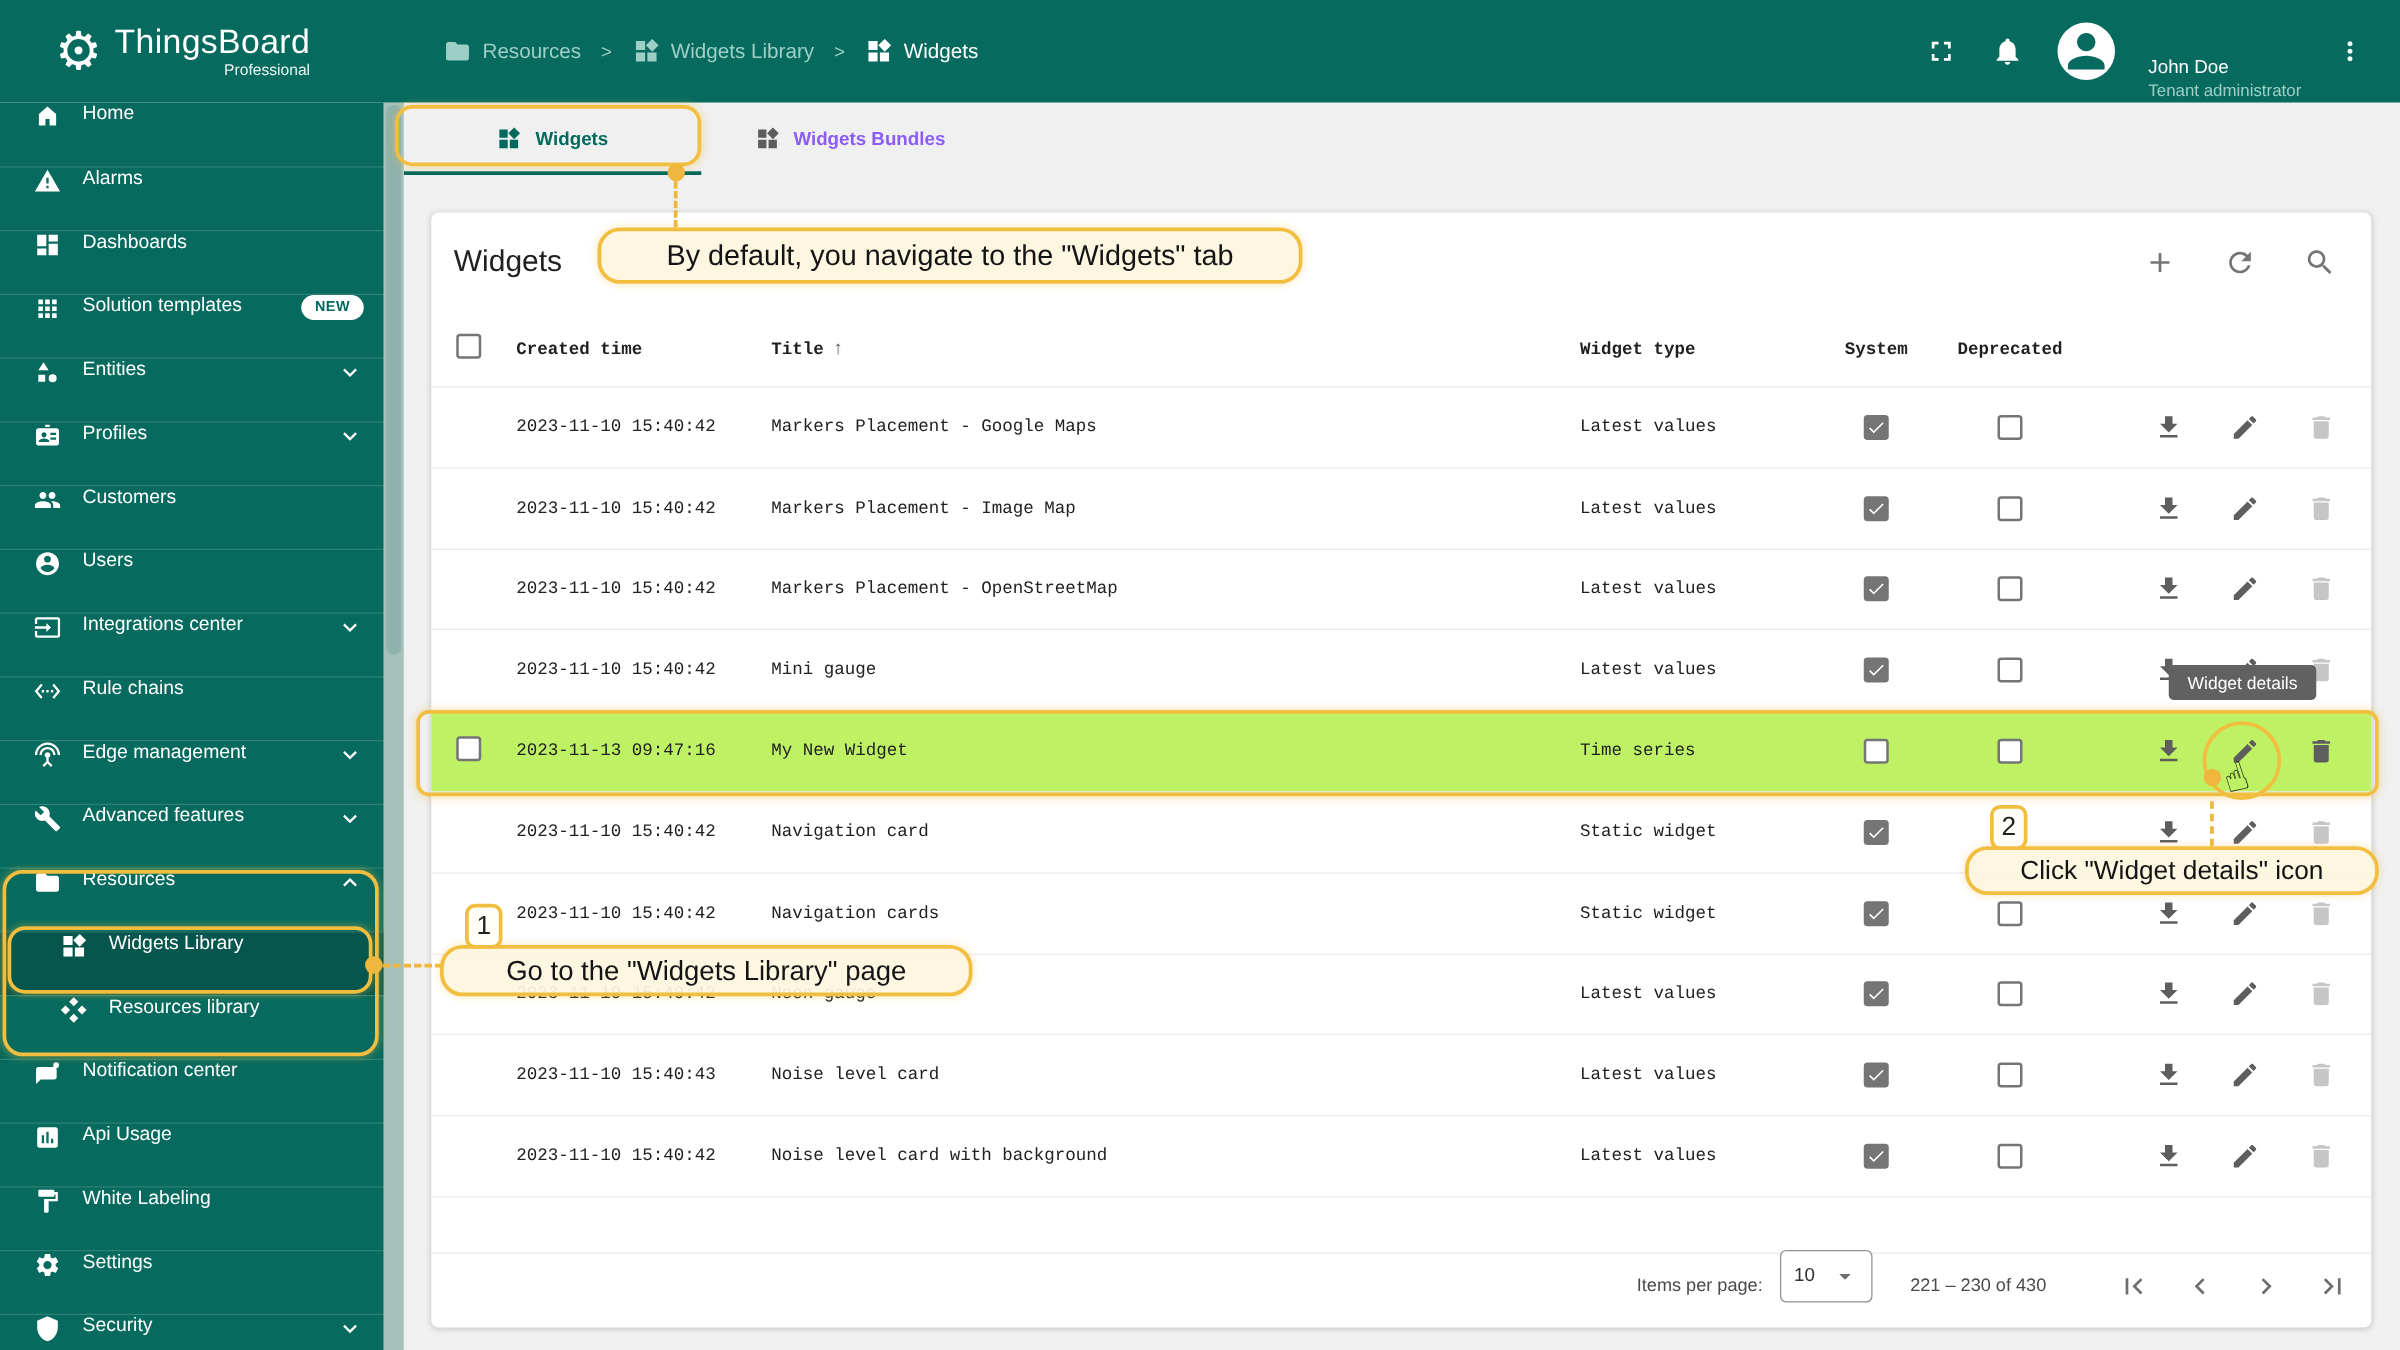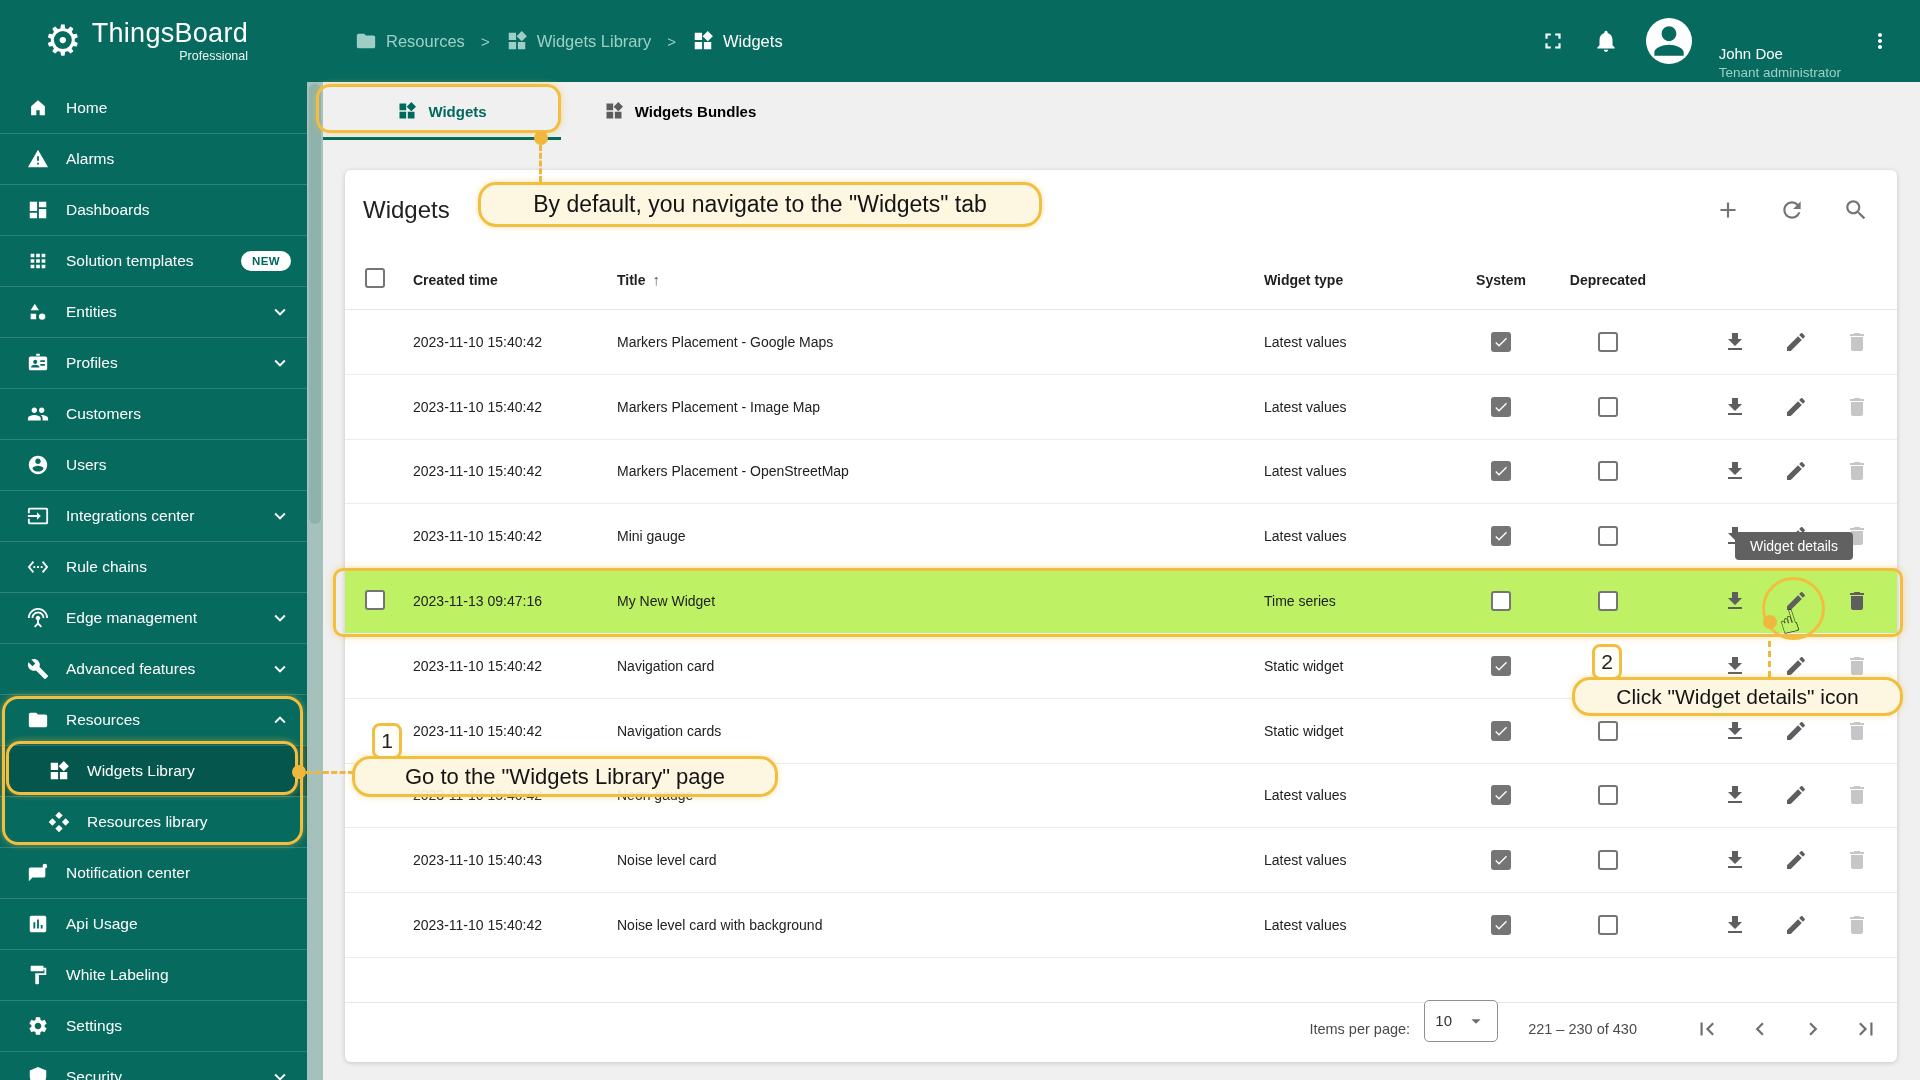--- a/index.html
+++ b/index.html
@@ -32,48 +32,48 @@
   .crumb-sep{font-size:15px;margin:0 6px;color:var(--light-teal);}
   .hdr-right{margin-left:auto;display:flex;align-items:center;gap:27px;padding-right:28px;}
   .icon-white{color:#fff;background:none;border:none;padding:0;cursor:pointer;}
   .avatar{width:46px;height:46px;border-radius:50%;background:#fff;display:flex;align-items:center;justify-content:center;overflow:hidden;}
   .user-block{line-height:1.3;}
   .user-name{color:#fff;font-size:15px;margin-top:44px;}
   .user-role{color:var(--light-teal);font-size:13.5px;}
 
   
   .sidebar{position:absolute;left:0;top:82px;width:307px;height:998px;background:var(--teal);z-index:4;overflow:hidden;}
-  .sb-item{height:51px;display:flex;align-items:center;padding:0 16px 0 27px;gap:17px;color:#fff;
+  .sb-item{height:51px;display:flex;align-items:flex-start;padding:0 16px 0 27px;gap:17px;color:#fff;
            font-size:15.5px;font-weight:500;cursor:pointer;}
   .sb-item + .sb-item{border-top:1px solid rgba(255,255,255,.16);}
   .sb-item.child{padding-left:48px;}
   .sb-item.selected{background:var(--teal-sel);}
   .sb-badge{margin-left:auto;background:#fff;color:var(--teal-ink);font-size:11.5px;font-weight:700;
             padding:4px 11px;border-radius:12px;letter-spacing:.4px;}
   .sb-chevron{margin-left:auto;display:flex;}
   .sb-chevron.up svg{transform:rotate(180deg);}
   .scrollstrip{position:absolute;left:307px;top:82px;width:16px;height:998px;background:#A6C1BB;z-index:4;}
   .scrollthumb{position:absolute;left:2px;top:2px;width:12px;height:440px;background:#8FB3AC;border-radius:6px;}
 
   
   .main{position:absolute;left:323px;top:82px;width:1597px;height:998px;background:var(--pagebg);}
   .tabbar{position:relative;height:58px;display:flex;}
   .tab{width:238px;display:flex;align-items:center;justify-content:center;gap:11px;
-       font-size:15px;font-weight:700;color:#000000;cursor:pointer;}
+       font-size:15px;font-weight:700;color:#8b5cf6;cursor:pointer;}
   .tab.active{color:var(--teal-ink);}
   .inkbar{position:absolute;left:0;bottom:0;width:238px;height:3px;background:var(--teal-ink);}
 
   .card{position:absolute;left:22px;top:88px;width:1552px;height:892px;background:#fff;
         border-radius:6px;box-shadow:0 1px 5px rgba(0,0,0,.18);}
   .card-head{height:80px;display:flex;align-items:center;padding:0 28px 0 18px;}
   .card-title{font-size:24px;font-weight:400;color:var(--txt);margin:0;}
   .card-actions{margin-left:auto;display:flex;gap:38px;}
   .icon-btn{color:#757575;background:none;border:none;padding:0;cursor:pointer;}
 
-  .thead,.trow{display:grid;grid-template-columns:60px 204px 647px 190px 110px 104px 1fr;align-items:center;}
+  .thead,.trow{display:grid;grid-template-columns:60px 204px 647px 190px 110px 104px 1fr;align-items:center;font-family:Liberation Mono, monospace;}
   .thead{height:60px;border-bottom:1px solid #E7E7E7;font-weight:700;font-size:14px;color:#1f1f1f;}
   .trow{height:64.8px;border-bottom:1px solid #ECECEC;font-size:14px;color:var(--txt);}
   .trow.hl{background:#bef264;}
   .cell{padding-left:8px;}
   .cell.cb{padding-left:20px;}
   .cell.center{display:flex;justify-content:center;padding-left:0;}
   .cell.actions{display:flex;justify-content:flex-end;gap:37px;padding-right:28px;}
   .sort-arrow{font-size:15px;color:#5f5f5f;margin-left:7px;font-weight:400;}
   .cbx{width:20px;height:20px;border-radius:3px;display:inline-flex;align-items:center;justify-content:center;cursor:pointer;}
   .cbx.off{border:2px solid #757575;background:#fff;}

